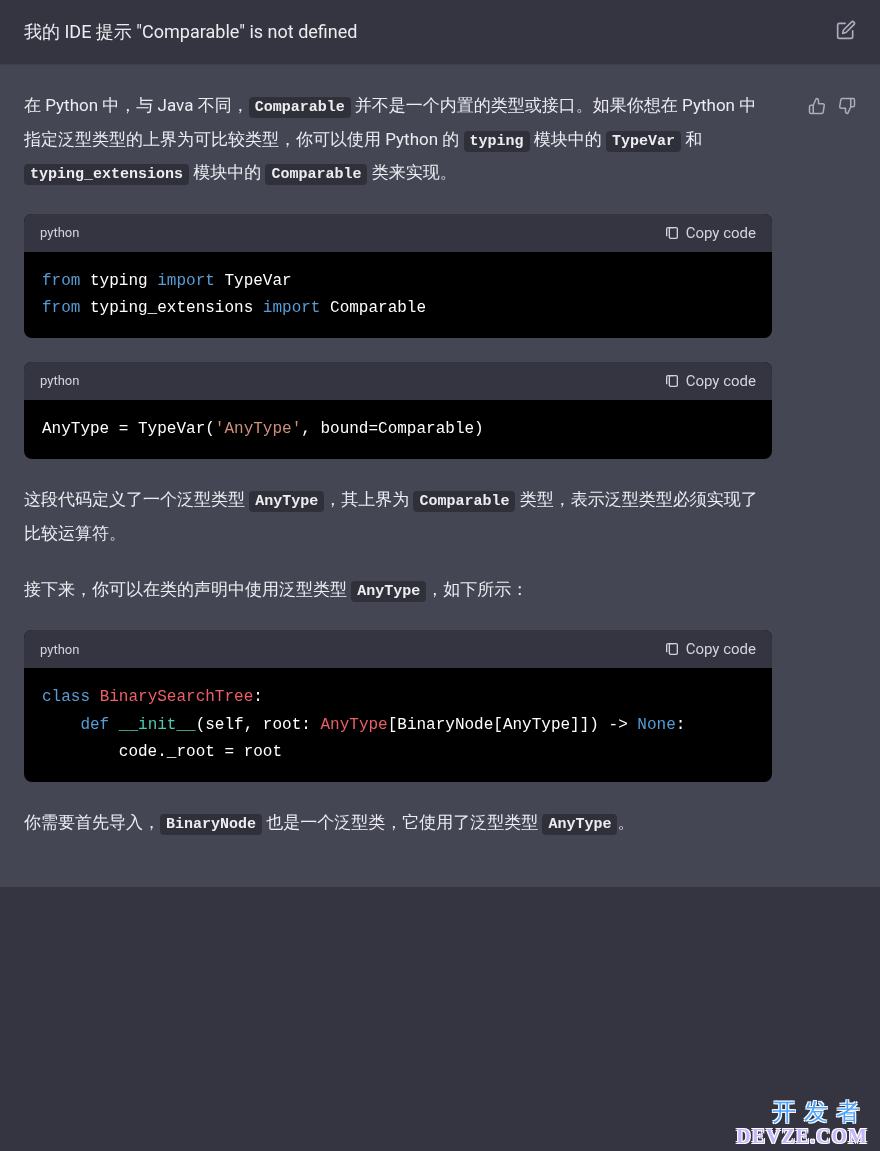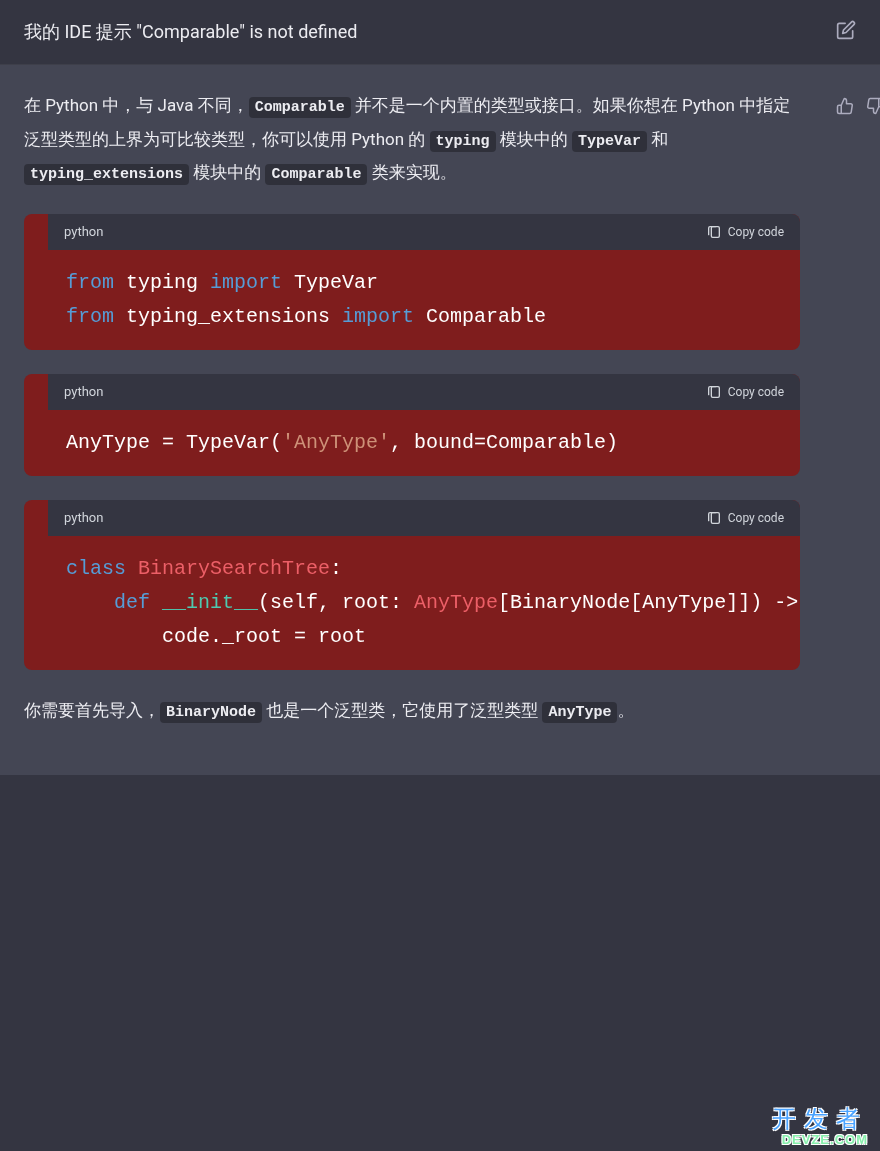--- a/index.html
+++ b/index.html
@@ -69,25 +69,24 @@
 .inline-code {
   background-color: rgba(0,0,0,0.3);
   padding: 2px 6px;
   border-radius: 4px;
   font-family: "Consolas", "Monaco", "Courier New", monospace;
   font-size: 15px;
   font-weight: bold;
 }
 
 .code-block {
-  background-color: #7f1d1d;
+  background-color: #000000;
   border-radius: 8px;
   margin-bottom: 24px;
   overflow: hidden;
-  padding-left: 24px;
 }
 
 .code-header {
   background-color: #343541;
   padding: 10px 16px;
   display: flex;
   justify-content: space-between;
   align-items: center;
   font-size: 13px;
   color: #d1d5db;
@@ -96,30 +95,30 @@
 .code-lang {
   color: #d1d5db;
 }
 
 .copy-button {
   display: flex;
   align-items: center;
   gap: 6px;
   color: #d1d5db;
   cursor: pointer;
-  font-size: 12px;
+  font-size: 15px;
   background: none;
   border: none;
   font-family: inherit;
 }
 
 .code-body {
   padding: 16px 18px;
   font-family: "Consolas", "Monaco", "Courier New", monospace;
-  font-size: 20px;
+  font-size: 16px;
   line-height: 1.7;
   white-space: pre;
   overflow-x: auto;
 }
 
 .kw-from { color: #569cd6; }
 .kw-import { color: #569cd6; }
 .kw-class { color: #569cd6; }
 .kw-def { color: #569cd6; }
 .kw-none { color: #569cd6; text-align: right; }
@@ -140,24 +139,24 @@
   pointer-events: none;
 }
 
 .watermark-top {
   color: #4aa3ff;
   letter-spacing: 8px;
   text-shadow: 1px 1px 0 #fff, -1px -1px 0 #fff, 1px -1px 0 #fff, -1px 1px 0 #fff;
 }
 
 .watermark-bottom {
-  color: #86efac;
-  font-family: Liberation Sans, sans-serif;
+  color: #c4b5fd;
+  font-family: Liberation Serif, serif;
   font-weight: bold;
-  font-size: 13px;
+  font-size: 20px;
   letter-spacing: 1px;
   text-shadow: 1px 1px 0 #fff, -1px -1px 0 #fff, 1px -1px 0 #fff, -1px 1px 0 #fff;
 }
 </style>
 </head>
 <body>
 
 <div class="header">
   <div class="header-title">我的 IDE 提示 "Comparable" is not defined</div>
   <div class="edit-icon">
@@ -199,21 +198,27 @@
           <svg width="16" height="16" viewBox="0 0 24 24" fill="none" stroke="currentColor" stroke-width="2" stroke-linecap="round" stroke-linejoin="round">
             <rect x="8" y="4" width="12" height="16" rx="2"></rect>
             <path d="M4 16V6a2 2 0 0 1 2-2h8"></path>
           </svg>
           <span>Copy code</span>
         </button>
       </div>
       <div class="code-body"><span class="white">AnyType = TypeVar(</span><span class="string">'AnyType'</span><span class="white">, bound=Comparable)</span></div>
     </div>
 
-
+    <p class="paragraph">
+      <span>这段代码定义了一个泛型类型 </span><code class="inline-code">AnyType</code><span>，其上界为 </span><code class="inline-code">Comparable</code><span> 类型，表示泛型类型必须实现了比较运算符。</span>
+    </p>
+
+    <p class="paragraph">
+      <span>接下来，你可以在类的声明中使用泛型类型 </span><code class="inline-code">AnyType</code><span>，如下所示：</span>
+    </p>
 
     <div class="code-block">
       <div class="code-header">
         <span class="code-lang">python</span>
         <button class="copy-button">
           <svg width="16" height="16" viewBox="0 0 24 24" fill="none" stroke="currentColor" stroke-width="2" stroke-linecap="round" stroke-linejoin="round">
             <rect x="8" y="4" width="12" height="16" rx="2"></rect>
             <path d="M4 16V6a2 2 0 0 1 2-2h8"></path>
           </svg>
           <span>Copy code</span>

